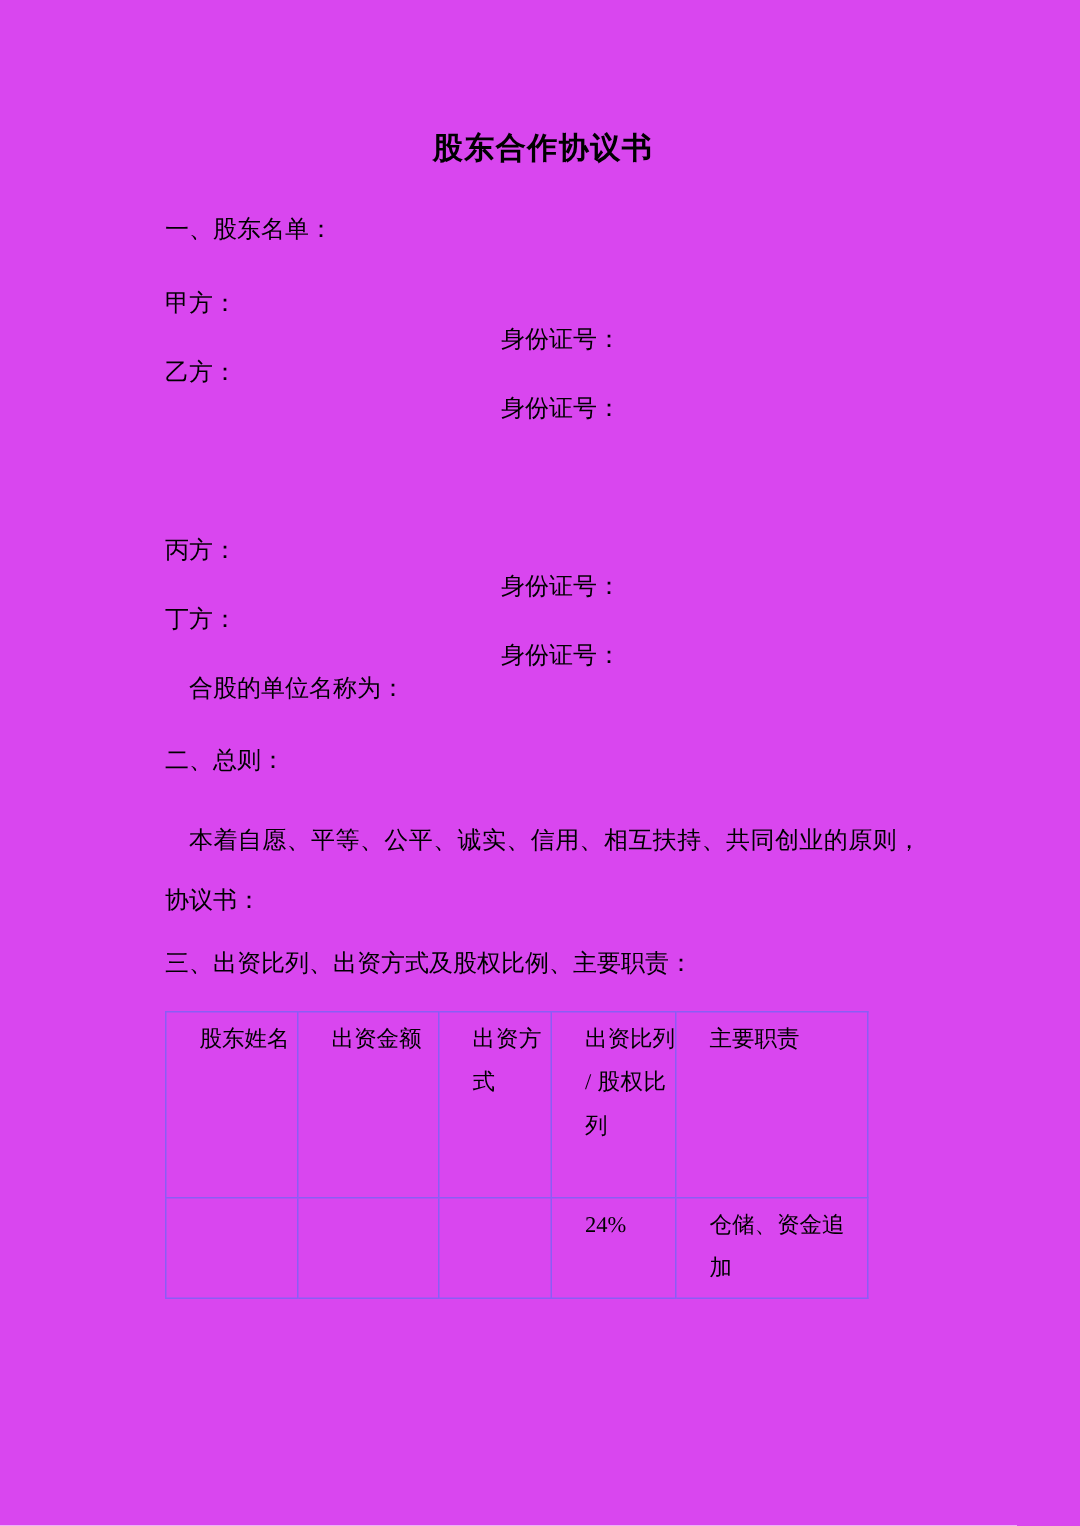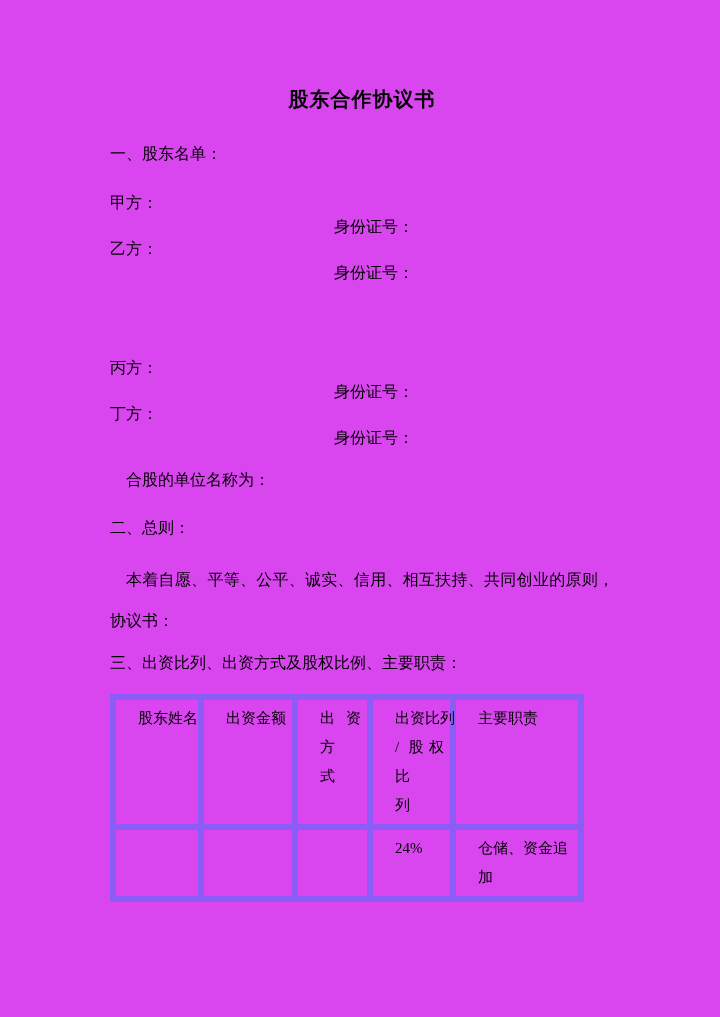--- a/index.html
+++ b/index.html
@@ -68,21 +68,20 @@
   }
 
   
   .para {
     font-size: 16px;
     line-height: 39px;
     margin: 0;
   }
   .para-indent {
     text-indent: 16px;
-    margin-top: 20px;
   }
   .body-para {
     font-size: 16px;
     line-height: 39px;
     margin: 0;
     text-indent: 16px;
     text-align: justify;
     text-justify: inter-character;
   }
   .body-para > span.jline {
@@ -100,21 +99,21 @@
   
   .alloc-table {
     border-collapse: collapse;
     table-layout: fixed;
     width: 468px;
     margin: 0;
     font-size: 15px;
   }
   .alloc-table td,
   .alloc-table th {
-    border: 6px solid #8b5cf6;
+    border: 1px solid #8b5cf6;
     padding: 4px 6px 4px 22px;
     vertical-align: top;
     font-weight: normal;
     text-align: left;
     line-height: 29px;
     box-sizing: border-box;
   }
   .alloc-table thead th {
     height: 124px;
   }

